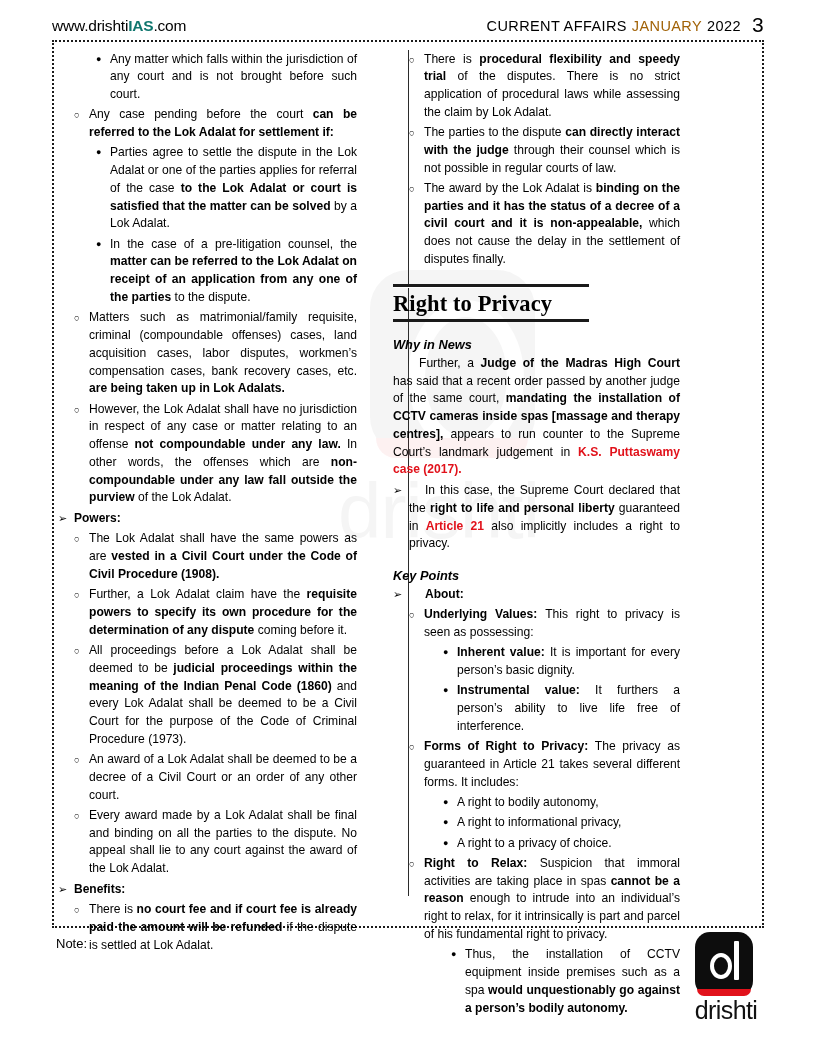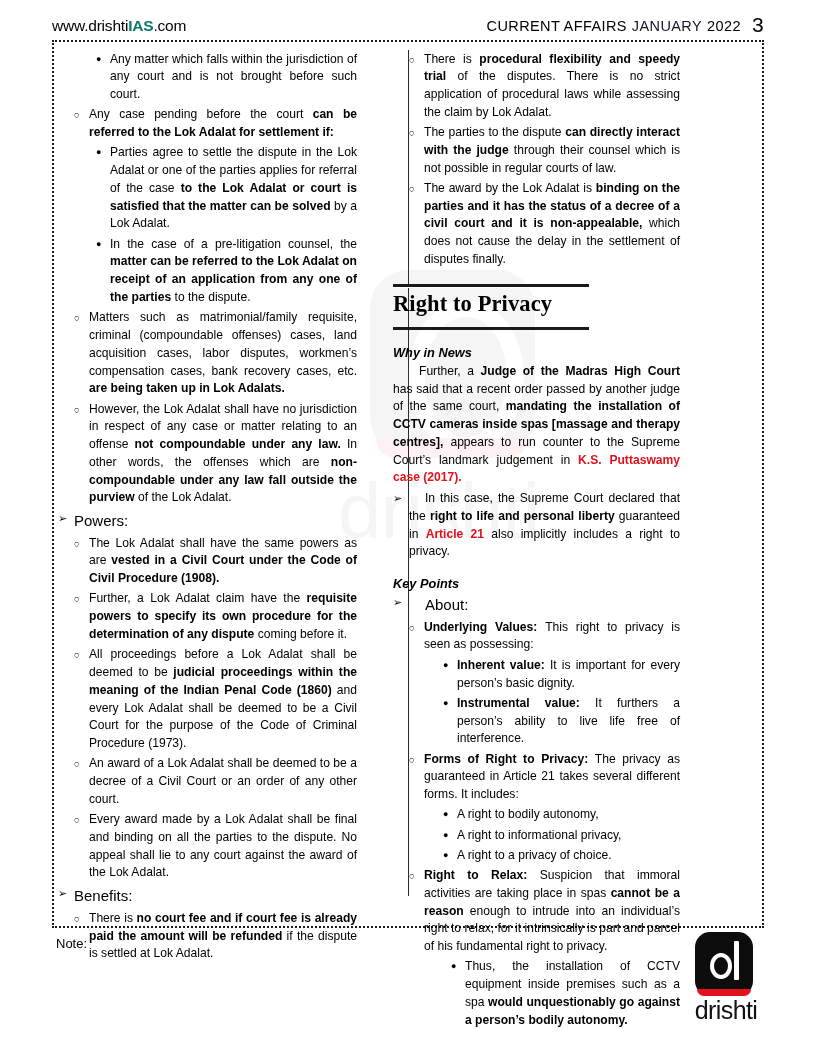--- a/index.html
+++ b/index.html
@@ -39,21 +39,21 @@
   }
   .header-right {
     font-size: 14.5px;
     letter-spacing: 0.4px;
     white-space: nowrap;
     display: flex;
     align-items: baseline;
     gap: 5px;
   }
   .header-right .red {
-    color: #0f172a;
+    color: #a16207;
   }
   .page-num {
     font-size: 21px;
     font-weight: 400;
     margin-left: 6px;
     position: relative;
     top: 1px;
   }
 
   
@@ -189,43 +189,43 @@
     margin-top: 2.5px;
   }
   .lvl-dot3 > .mk {
     position: absolute;
     left: 58px; top: 0px;
     font-size: 9px;
     line-height: 17.5px;
   }
 
   .heading-label {
-    font-weight: normal;
-    font-size: 15px;
+    font-weight: bold;
+    font-size: 12px;
   }
 
   
   .article-title-wrap {
     margin-top: 15px;
     margin-bottom: 7px;
     width: 196px;
   }
   .rule-top {
     height: 3px;
     background: #1a1a1a;
     border-bottom: 1px solid #fff;
     margin-bottom: 3px;
   }
   .article-title {
     font-family: "Liberation Serif", serif;
     font-size: 22.5px;
     font-weight: bold;
     letter-spacing: 0.1px;
     line-height: 1.18;
-    padding-bottom: 9px;
+    padding-bottom: 1px;
   }
   .rule-bottom {
     height: 2.5px;
     background: #1a1a1a;
     margin-top: 1px;
   }
 
   .sub-head {
     font-style: italic;
     font-weight: bold;

